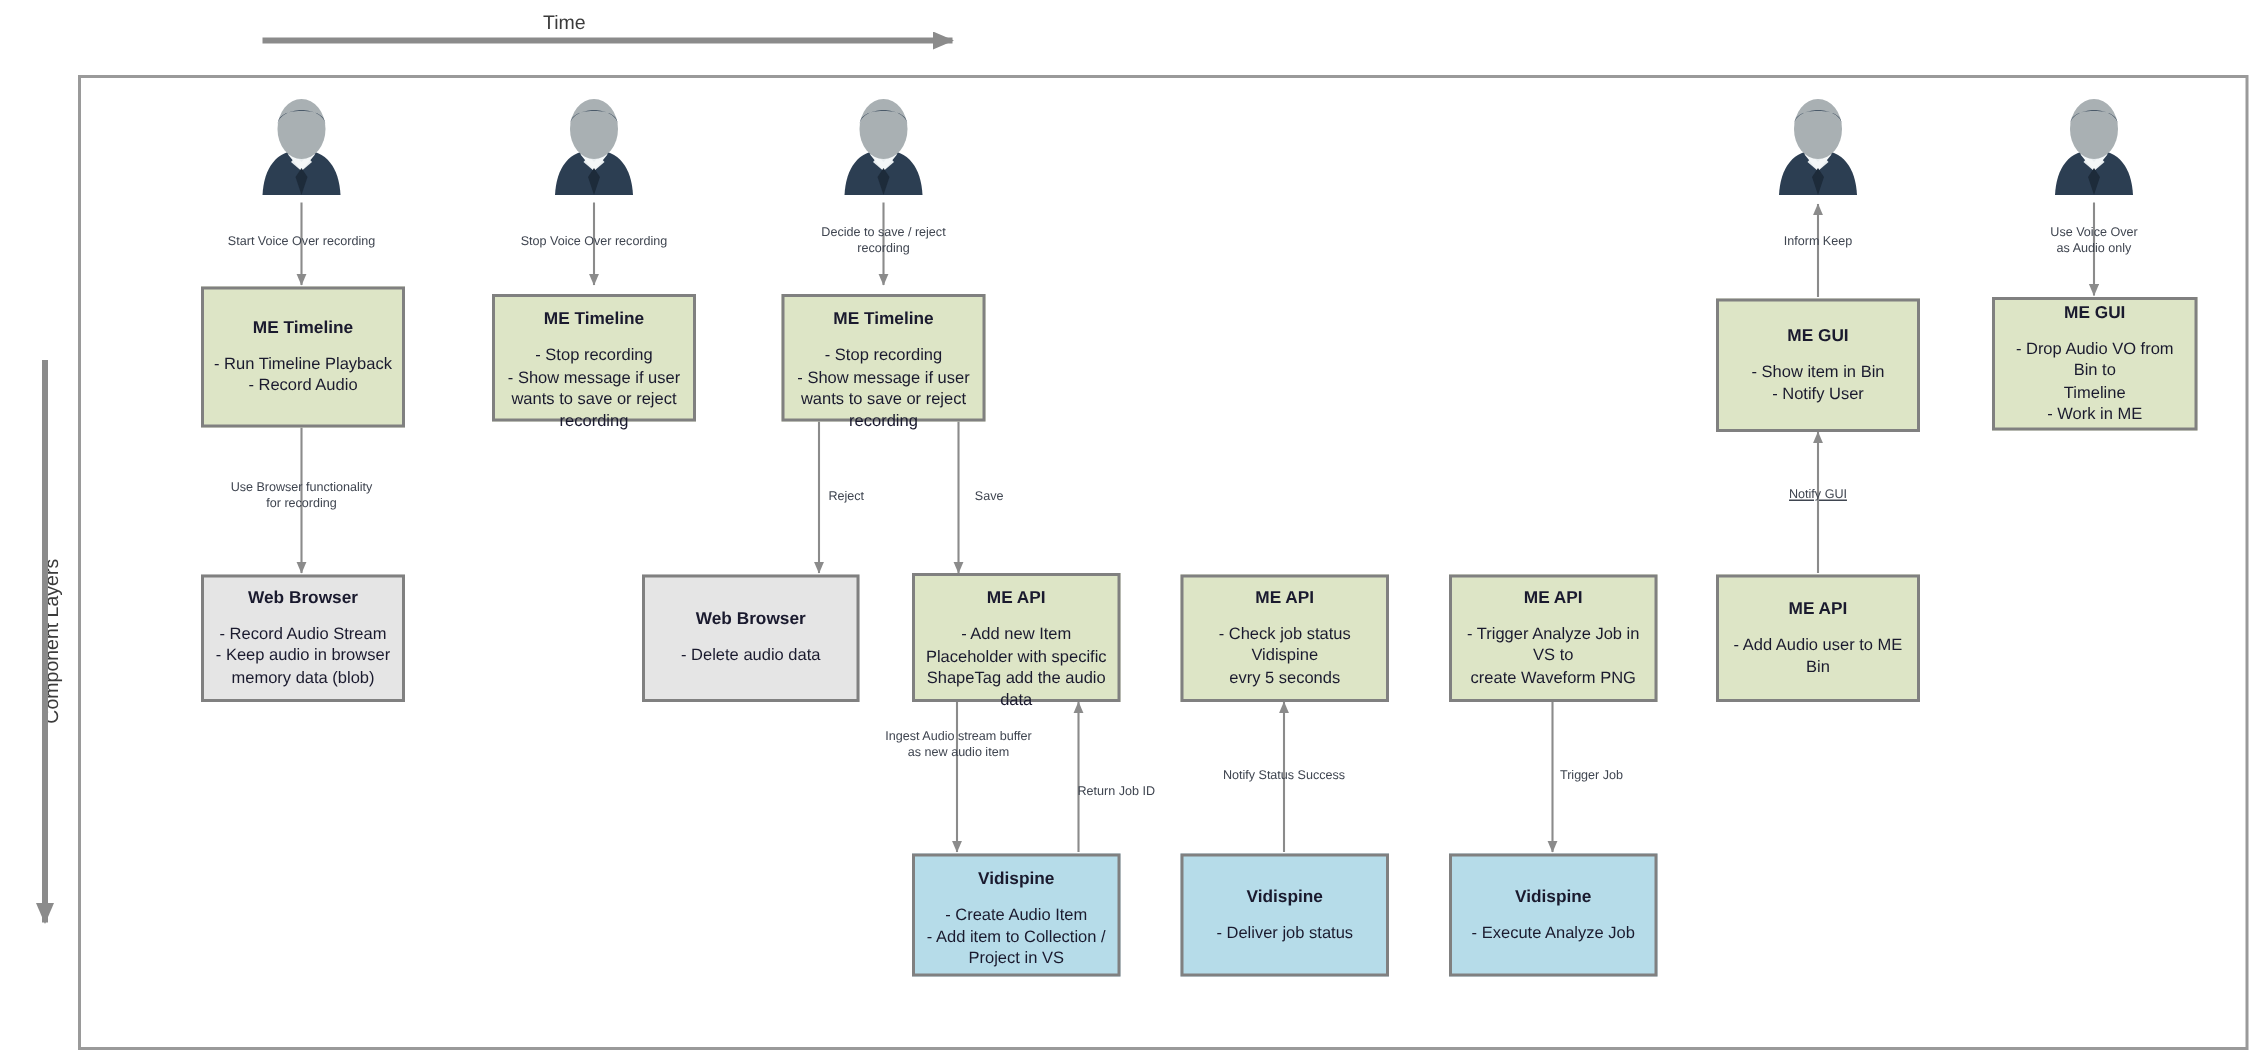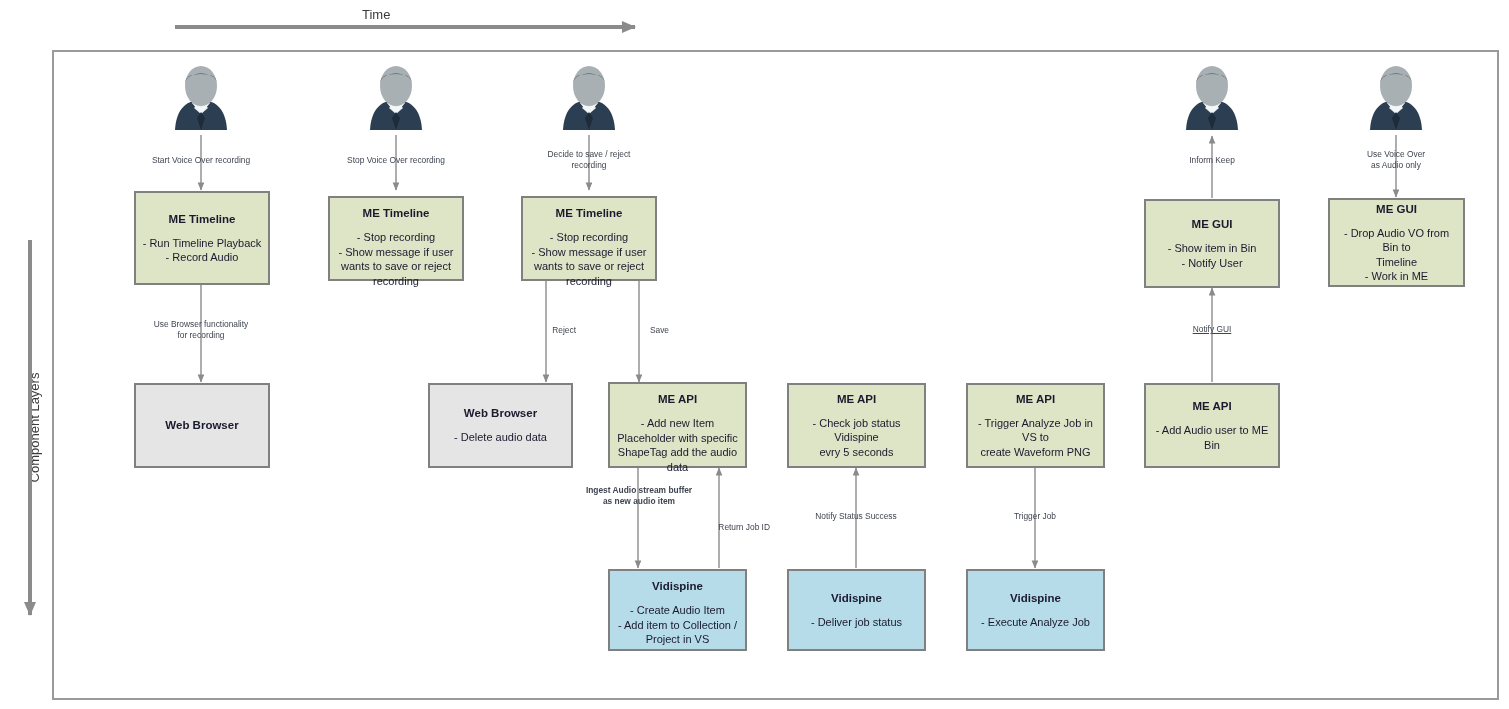--- a/index.html
+++ b/index.html
@@ -161,27 +161,27 @@
 as Audio only</div>
 
   <div class="cap" style="left:131px;top:319px;width:140px;">Use Browser functionality
 for recording</div>
 
   <div class="cap" style="left:516px;top:325px;width:60px;text-align:right;">Reject</div>
   <div class="cap" style="left:609px;top:325px;width:60px;text-align:right;">Save</div>
 
   <div class="cap" style="left:1162px;top:324px;width:100px;text-decoration:underline;">Notify GUI</div>
 
-  <div class="cap" style="left:564px;top:485px;width:150px;font-weight:bold;">Ingest Audio stream buffer
+  <div class="cap" style="left:564px;top:485px;width:150px;">Ingest Audio stream buffer
 as new audio item</div>
   <div class="cap" style="left:674px;top:522px;width:96px;text-align:right;">Return Job ID</div>
 
   <div class="cap" style="left:796px;top:511px;width:120px;">Notify Status Success</div>
 
-  <div class="cap" style="left:990px;top:511px;width:90px;">Trigger Job</div>
+  <div class="cap" style="left:1016px;top:511px;width:90px;">Trigger Job</div>
 
   <div class="node green" style="left:134px;top:191px;width:136px;height:94px;">
     <div class="title">ME Timeline</div>
     <div class="body">- Run Timeline Playback
 - Record Audio</div>
   </div>
 
   <div class="node green top" style="left:328px;top:196px;width:136px;height:85px;">
     <div class="title">ME Timeline</div>
     <div class="body">- Stop recording
@@ -206,20 +206,23 @@
 
   <div class="node green" style="left:1328px;top:198px;width:137px;height:89px;">
     <div class="title">ME GUI</div>
     <div class="body">- Drop Audio VO from Bin to
 Timeline
 - Work in ME</div>
   </div>
 
   <div class="node pink" style="left:134px;top:383px;width:136px;height:85px;">
     <div class="title">Web Browser</div>
+    <div class="body">- Record Audio Stream
+- Keep audio in browser
+memory data (blob)</div>
   </div>
 
   <div class="node pink" style="left:428px;top:383px;width:145px;height:85px;">
     <div class="title">Web Browser</div>
     <div class="body">- Delete audio data</div>
   </div>
 
   <div class="node green top" style="left:608px;top:382px;width:139px;height:86px;">
     <div class="title">ME API</div>
     <div class="body">- Add new Item

